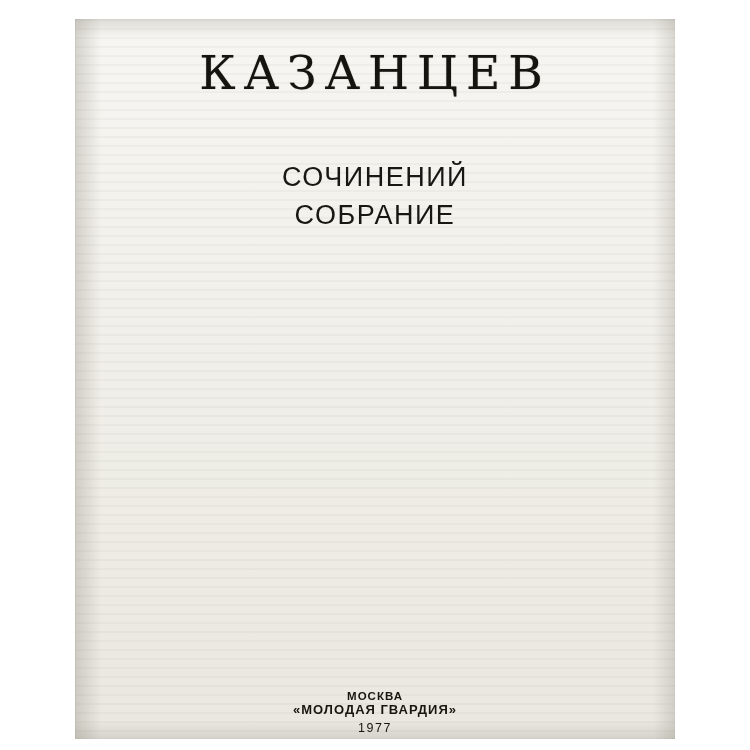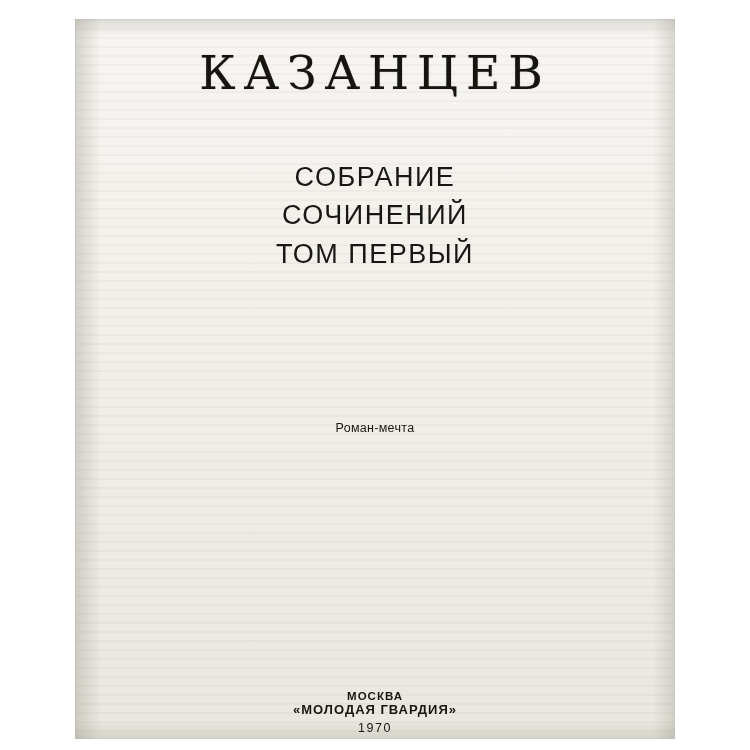--- a/index.html
+++ b/index.html
@@ -168,32 +168,30 @@
     <div class="edge-shade-left"></div>
     <div class="edge-shade-right"></div>
     <div class="edge-shade-top"></div>
     <div class="edge-shade-bottom"></div>
 
     <div class="content">
 
       <div class="author">КАЗАНЦЕВ</div>
 
       <div class="series-block">
+        <div class="series-line">СОЧИНЕНИЙ</div>
         <div class="series-line">СОБРАНИЕ</div>
-        <div class="series-line">СОЧИНЕНИЙ</div>
-        <div class="series-line">ТОМ ПЕРВЫЙ</div>
       </div>
 
       <div class="works-block">
         <div class="work">
-          <div class="work-genre">Роман-мечта</div>
         </div>
       </div>
 
       <div class="imprint">
         <div class="imprint-city">МОСКВА</div>
         <div class="imprint-publisher">«МОЛОДАЯ ГВАРДИЯ»</div>
-        <div class="imprint-year">1970</div>
+        <div class="imprint-year">1977</div>
       </div>
 
     </div>
   </div>
 </div>
 
 </body></html>

